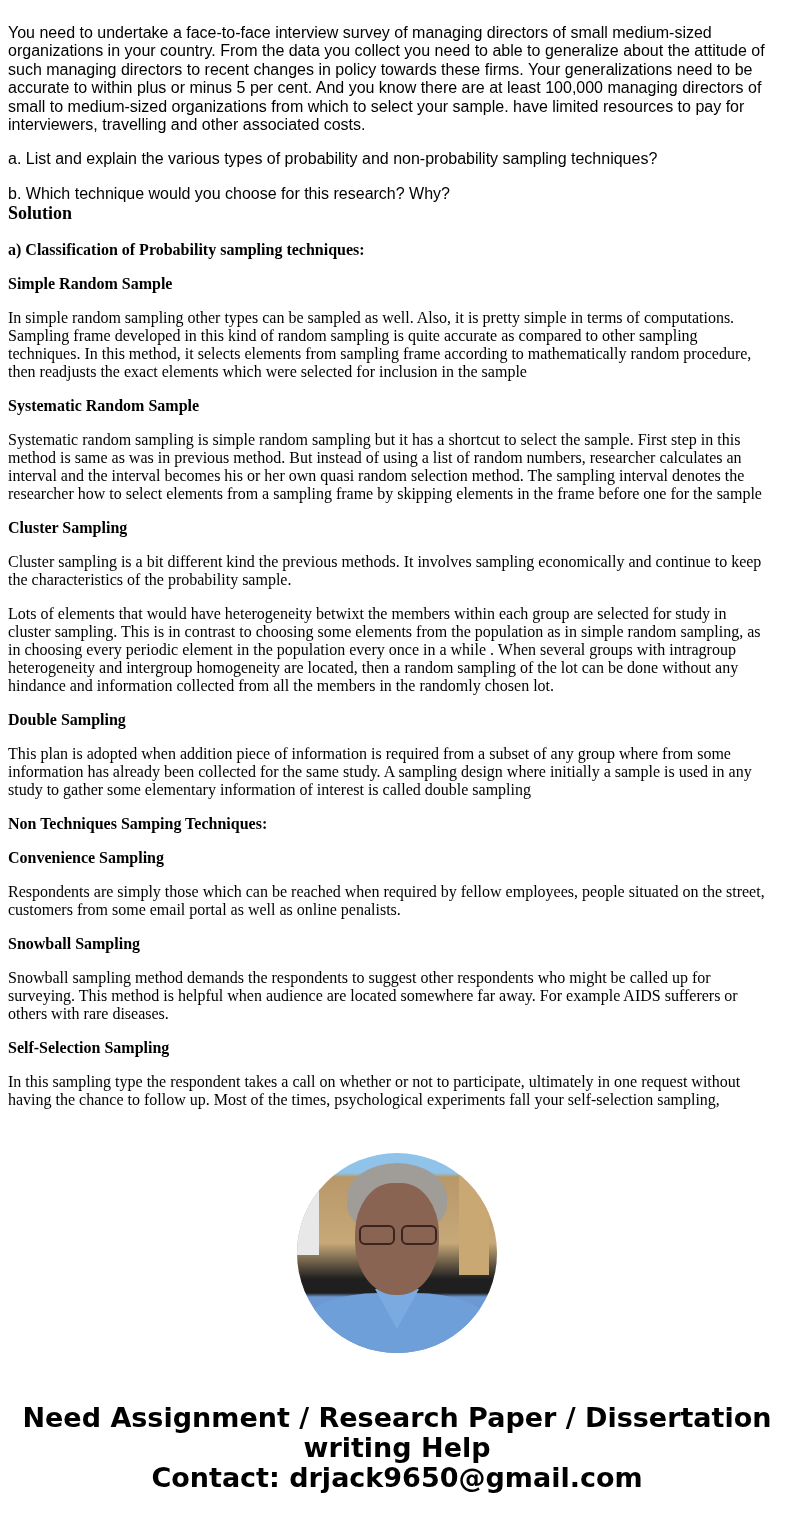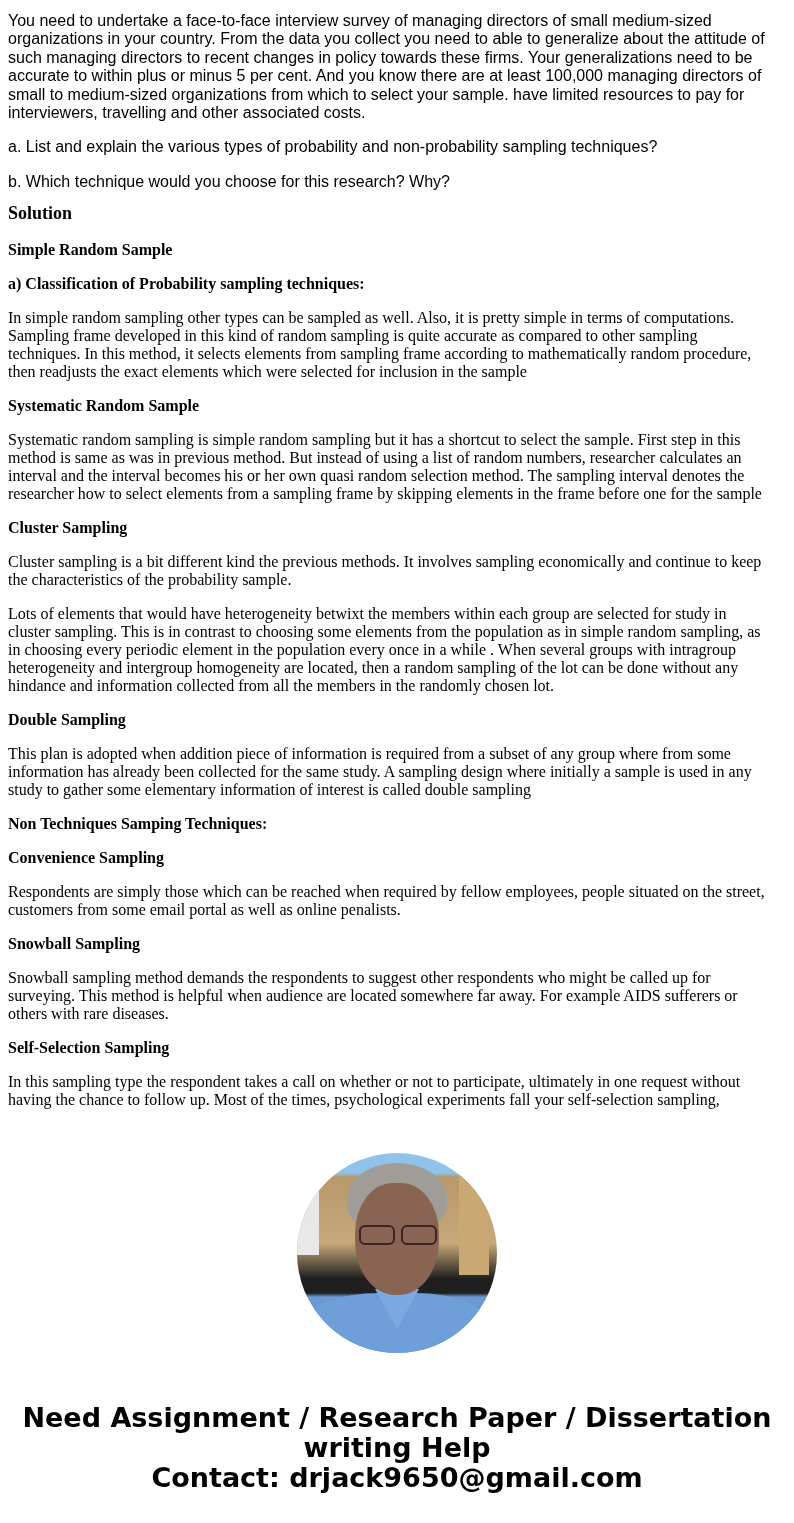--- a/index.html
+++ b/index.html
@@ -1,21 +1,21 @@
 <!DOCTYPE html>
 <html><head>
   <meta charset="utf-8">
   <style>
     html, body { margin: 0; padding: 0; background: #ffffff; }
     body { width: 794px; height: 1523px; overflow: hidden; position: relative; color: #000; }
     .question {
       position: absolute; left: 8px; top: 8px; width: 770px;
       font-family: "Liberation Sans", sans-serif; font-size: 16px; line-height: 18.4px;
     }
-    .question p { margin: 4px 0 16px 0; }
+    .question p { margin: 16px 0 16px 0; }
     .solution {
       position: absolute; left: 8px; top: 201px; width: 780px;
       font-family: "Liberation Serif", serif; font-size: 16px; line-height: 18px;
     }
     .solution h3 { font-size: 18px; font-weight: bold; margin: 0 0 16px 0; line-height: 24px; }
     .solution h4 { font-size: 16px; font-weight: bold; margin: 0 0 16px 0; line-height: 18px; }
     .solution p { margin: 0 16px 16px 0; }
     .avatar {
       position: absolute; left: 297px; top: 1153px; width: 200px; height: 200px;
       border-radius: 50%; overflow: hidden;
@@ -40,23 +40,23 @@
 <body>
 
 <div class="question">
   <p>You need to undertake a face-to-face interview survey of managing directors of small medium-sized organizations in your country. From the data you collect you need to able to generalize about the attitude of such managing directors to recent changes in policy towards these firms. Your generalizations need to be accurate to within plus or minus 5 per cent. And you know there are at least 100,000 managing directors of small to medium-sized organizations from which to select your sample. have limited resources to pay for interviewers, travelling and other associated costs.</p>
   <p>a. List and explain the various types of probability and non-probability sampling techniques?</p>
   <p>b. Which technique would you choose for this research? Why?</p>
 </div>
 
 <div class="solution">
   <h3>Solution</h3>
+  <h4>a) Classification of Probability sampling techniques:</h4>
+
   <h4>Simple Random Sample</h4>
-
-  <h4>a) Classification of Probability sampling techniques:</h4>
   <p>In simple random sampling other types can be sampled as well. Also, it is pretty simple in terms of computations. Sampling frame developed in this kind of random sampling is quite accurate as compared to other sampling techniques. In this method, it selects elements from sampling frame according to mathematically random procedure, then readjusts the exact elements which were selected for inclusion in the sample</p>
 
   <h4>Systematic Random Sample</h4>
   <p>Systematic random sampling is simple random sampling but it has a shortcut to select the sample. First step in this method is same as was in previous method. But instead of using a list of random numbers, researcher calculates an interval and the interval becomes his or her own quasi random selection method. The sampling interval denotes the researcher how to select elements from a sampling frame by skipping elements in the frame before one for the sample</p>
 
   <h4>Cluster Sampling</h4>
   <p>Cluster sampling is a bit different kind the previous methods. It involves sampling economically and continue to keep the characteristics of the probability sample.</p>
   <p>Lots of elements that would have heterogeneity betwixt the members within each group are selected for study in cluster sampling. This is in contrast to choosing some elements from the population as in simple random sampling, as in choosing every periodic element in the population every once in a while . When several groups with intragroup heterogeneity and intergroup homogeneity are located, then a random sampling of the lot can be done without any hindance and information collected from all the members in the randomly chosen lot.</p>
 
   <h4>Double Sampling</h4>

